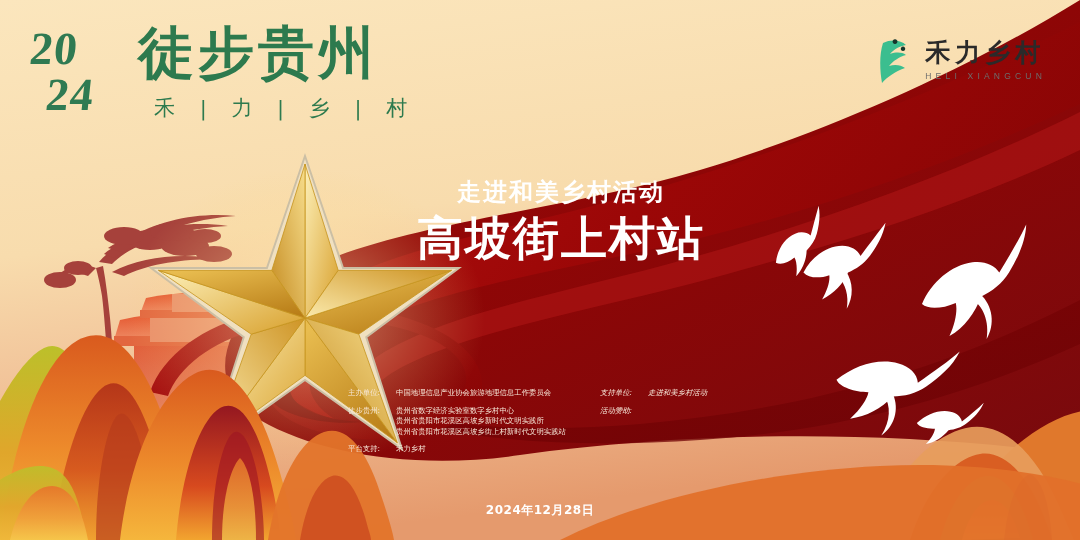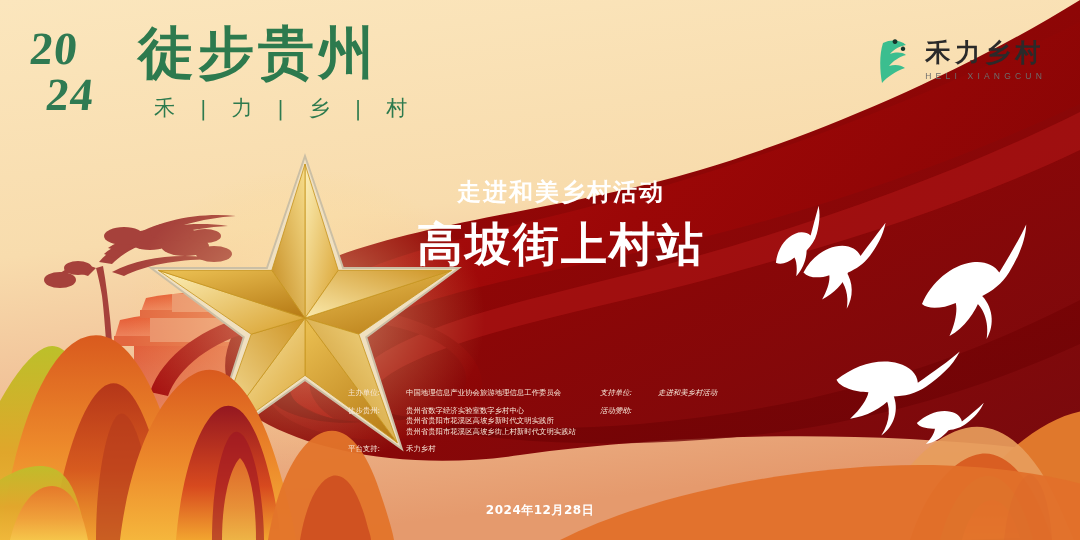--- a/index.html
+++ b/index.html
@@ -32,28 +32,28 @@
   #heli-cn{font-size:25px;line-height:28px;color:#2a2a2a;letter-spacing:5px;font-weight:bold;
     font-family:"DejaVu Sans",sans-serif;white-space:nowrap;}
   #heli-en{font-size:8.5px;line-height:12px;color:#6d6d6d;letter-spacing:4.2px;margin-top:3px;
     white-space:nowrap;text-align:center;}
 
   
   #headline{position:absolute;left:396px;top:176px;width:330px;text-align:center;color:#fff;}
   #headline .sub{font-size:24px;line-height:32px;font-weight:bold;letter-spacing:2px;
     font-family:"DejaVu Sans",sans-serif;white-space:nowrap;}
   #headline .main{font-size:46px;line-height:56px;font-weight:bold;letter-spacing:2px;
-    font-family:"DejaVu Sans",sans-serif;white-space:nowrap;margin-top:8px;}
+    font-family:"DejaVu Sans",sans-serif;white-space:nowrap;margin-top:2px;}
 
   
   .credits{position:absolute;color:#f7e7d8;font-size:7.4px;line-height:10.6px;
     font-family:"DejaVu Sans",sans-serif;white-space:nowrap;}
   #credits-left{left:348px;top:388px;}
   #credits-right{left:600px;top:388px;font-style:italic;}
-  .cred-row{display:flex;margin-bottom:7px;gap:10px;}
+  .cred-row{display:flex;margin-bottom:7px;}
   .cred-label{flex:0 0 auto;width:48px;}
   .cred-vals div{white-space:nowrap;}
 
   #event-date{position:absolute;left:0;right:0;top:500px;text-align:center;color:#fff;
     font-size:12px;line-height:20px;font-weight:bold;font-family:"DejaVu Sans",sans-serif;letter-spacing:0.5px;}
 </style>
 </head>
 <body>
 
 <div id="poster">

